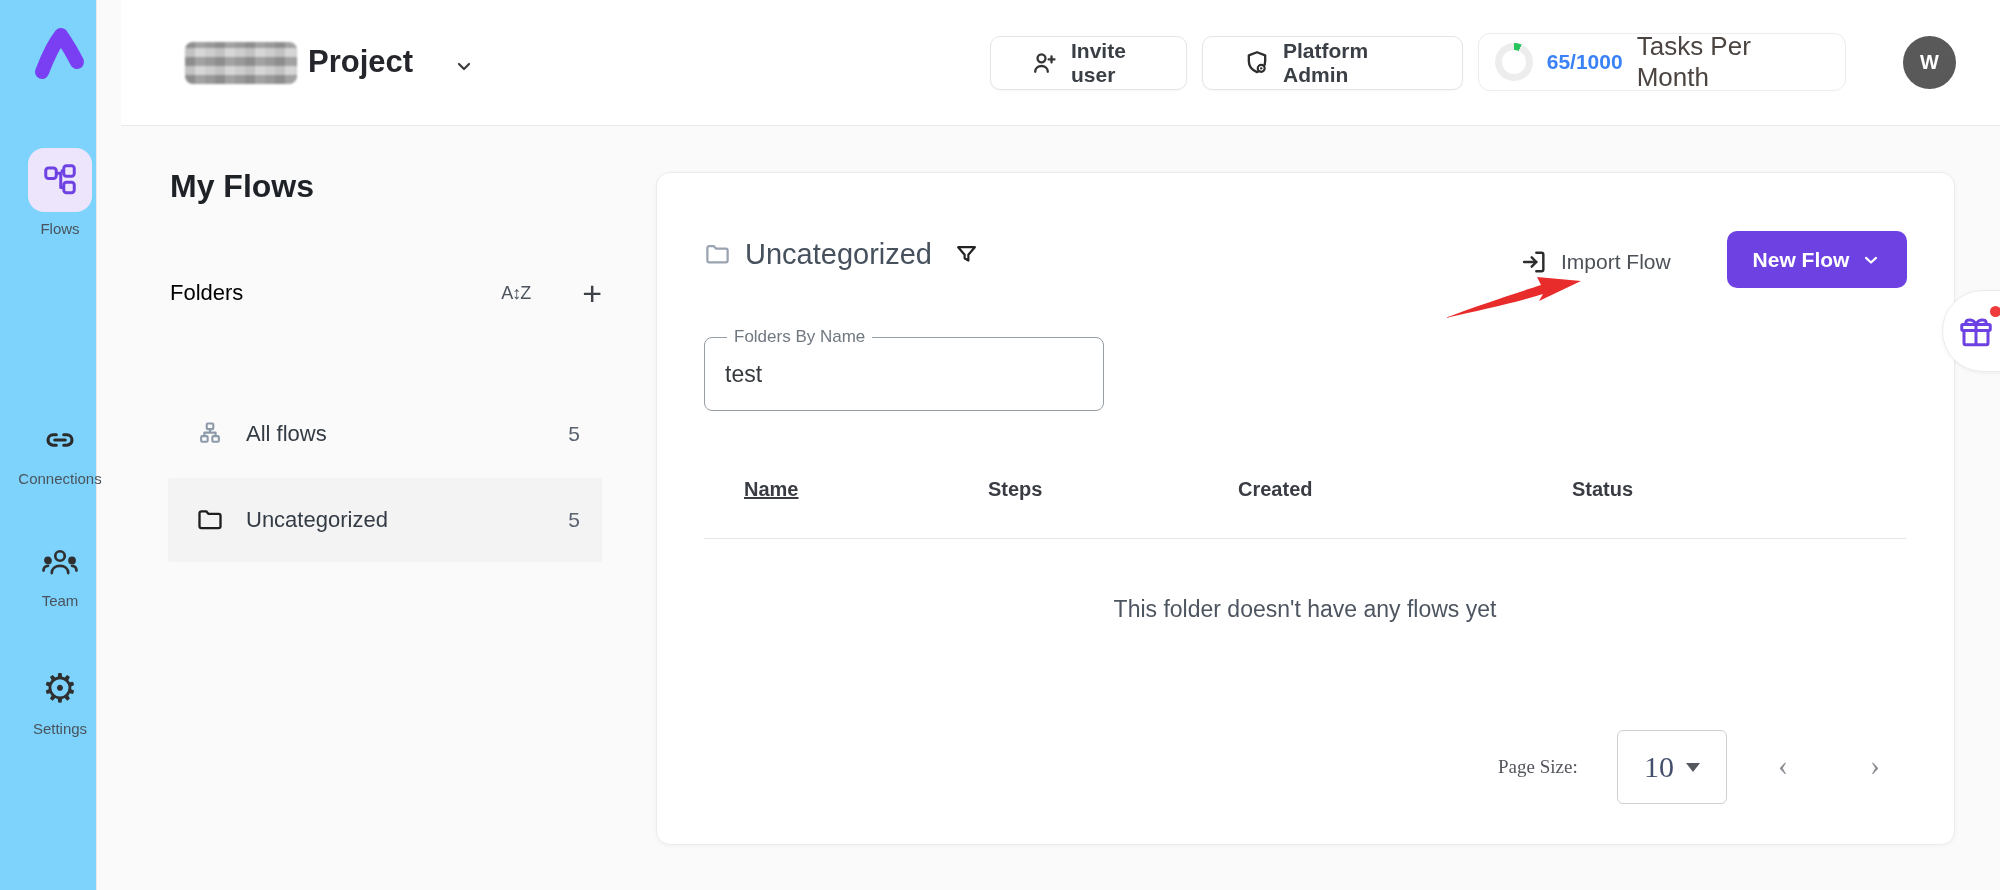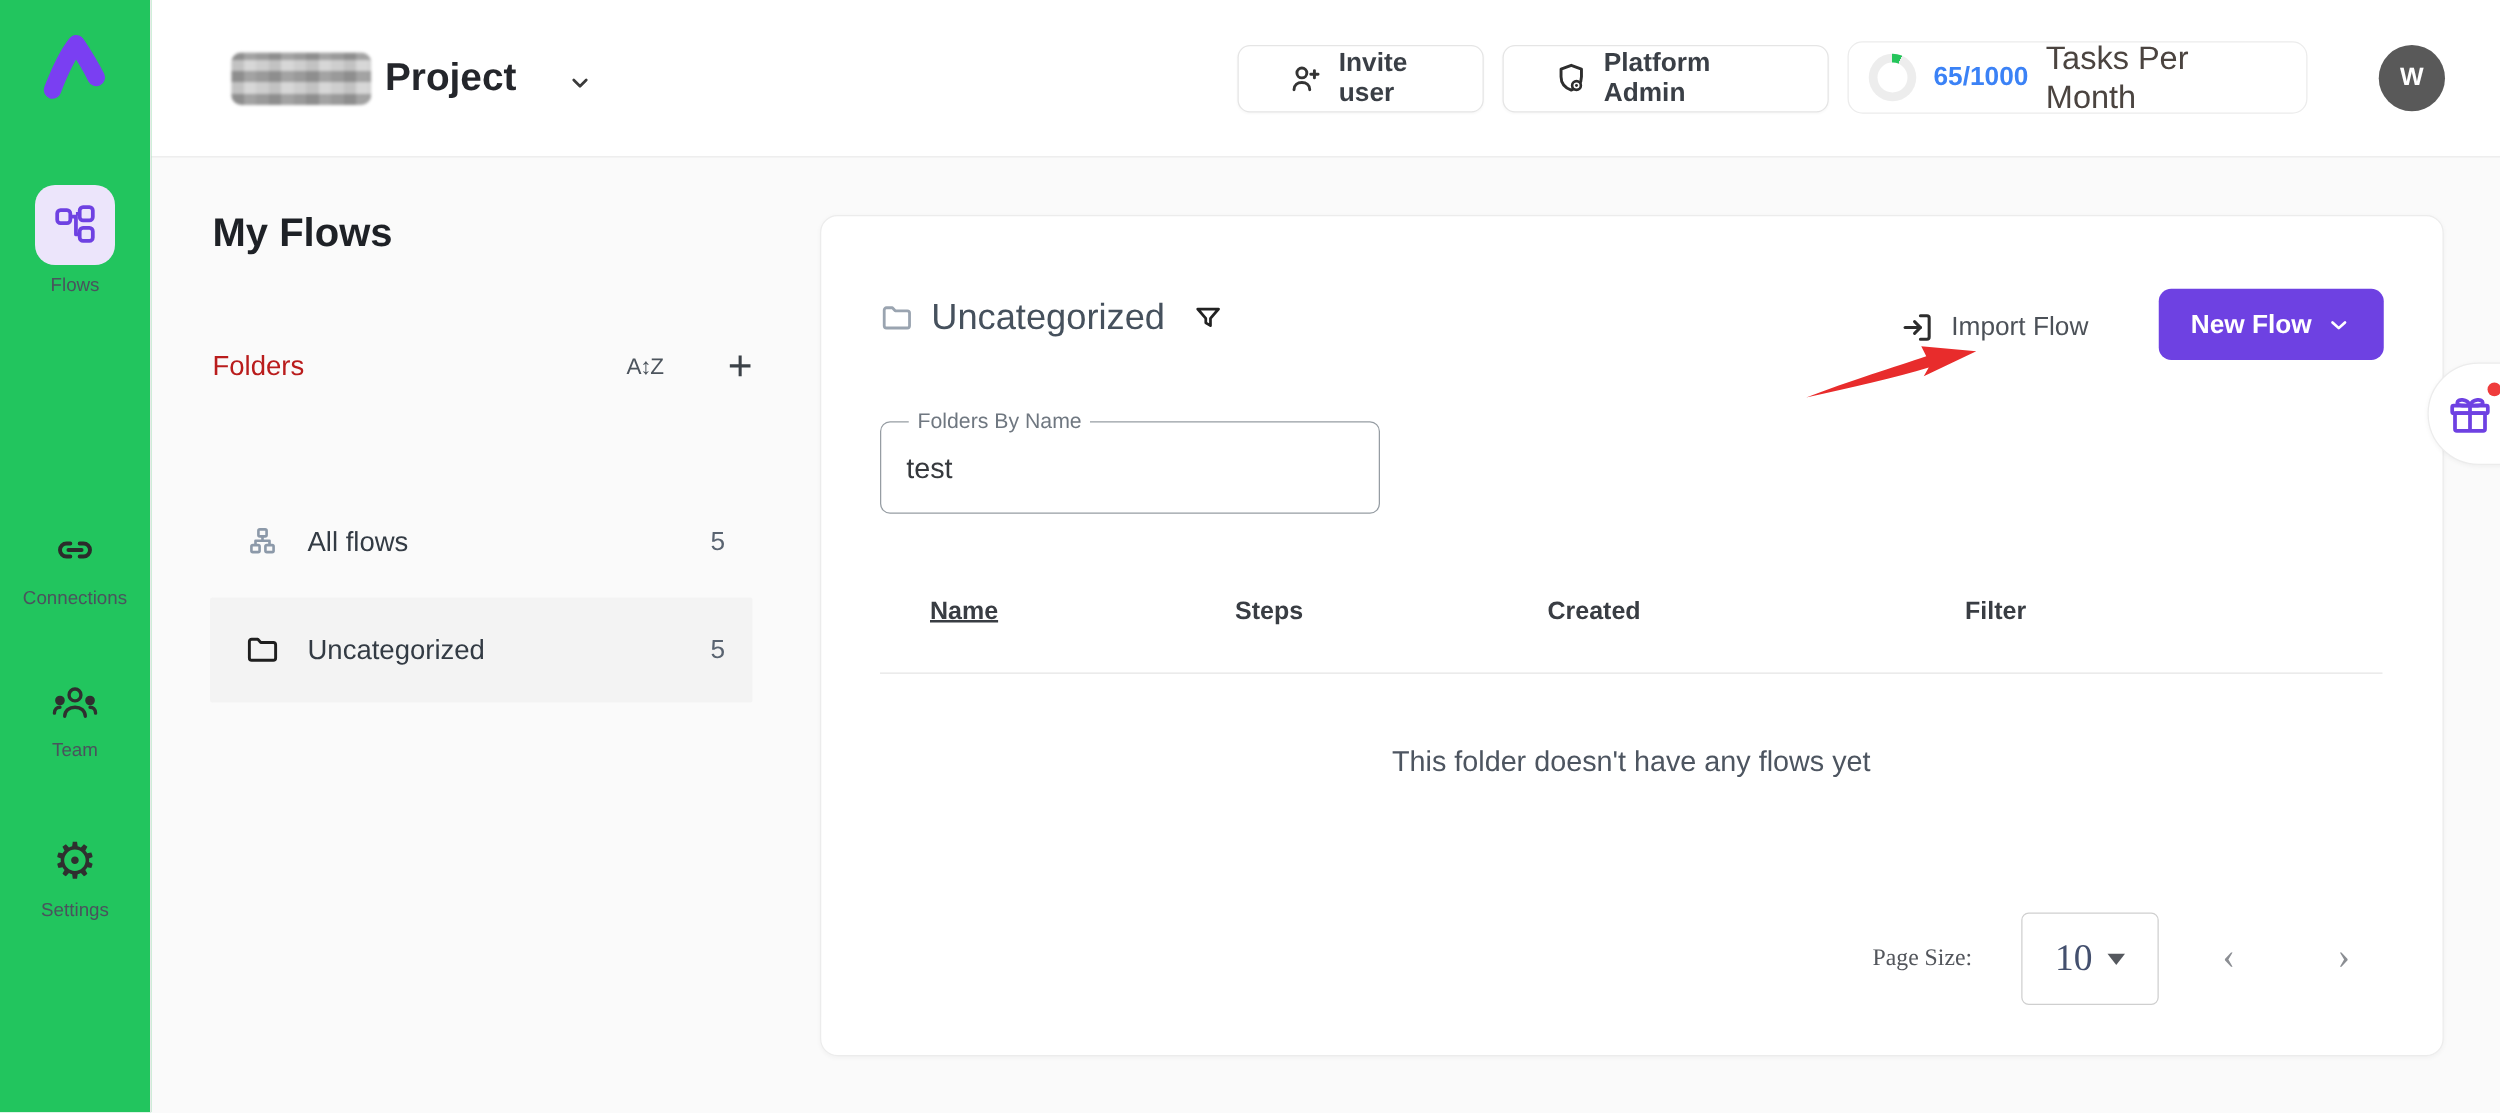--- a/index.html
+++ b/index.html
@@ -1,21 +1,21 @@
 <!DOCTYPE html>
 <html><head>
 <meta charset="utf-8">
 <style>
   * { margin:0; padding:0; box-sizing:border-box; }
   html,body { width:2000px; height:890px; }
   body { font-family:"Liberation Sans", sans-serif; background:#fafafa; color:#3b3b3b; }
   .app { position:relative; width:2000px; height:890px; overflow:hidden; background:#fafafa; }
 
   
-  .sidebar { position:absolute; left:0; top:0; width:121px; height:890px; background:#22c55e; border-right:1px solid #e9e9e9; z-index:5; }
+  .sidebar { position:absolute; left:0; top:0; width:97px; height:890px; background:#7dd3fc; border-right:1px solid #e9e9e9; z-index:5; }
   .logo { position:absolute; left:28px; top:22px; width:64px; height:60px; cursor:pointer; }
   .nav-item { position:absolute; left:0; width:120px; text-align:center; cursor:pointer; }
   .nav-icon-box { width:64px; height:64px; margin:0 auto; border-radius:16px; display:flex; align-items:center; justify-content:center; }
   .nav-icon-box.active { background:#ece5fb; }
   .nav-label { display:block; margin-top:8px; font-size:15px; color:#4a535d; }
   .red-dot { position:absolute; width:15px; height:15px; border-radius:50%; background:#ef3b3b; }
 
   
   .header { position:absolute; left:121px; top:0; width:1879px; height:126px; background:#ffffff; border-bottom:1px solid #e9e9e9; }
   .redacted { position:absolute; left:185px; top:42px; width:112px; height:42px; border-radius:8px;
@@ -34,21 +34,21 @@
   .ring { width:38px; height:38px; border-radius:50%; background:conic-gradient(#25c55b 0 6.5%, #ededed 6.5% 100%); position:relative; }
   .ring::after { content:""; position:absolute; inset:7px; background:#fff; border-radius:50%; }
   .tasks-count { font-size:21px; font-weight:700; color:#3b82f6; }
   .tasks-label { font-size:26px; color:#4b4440; }
   .avatar { position:absolute; left:1903px; top:36px; width:53px; height:53px; border-radius:50%; background:#595959; color:#fff;
           font-size:20px; font-weight:700; display:flex; align-items:center; justify-content:center; cursor:pointer; }
 
   
   .page-title { position:absolute; left:170px; top:168px; font-size:32px; font-weight:700; color:#1e2126; }
   .folders-head { position:absolute; left:170px; top:280px; width:432px; display:flex; align-items:center; }
-  .folders-label { font-size:22px; color:#b91c1c; }
+  .folders-label { font-size:22px; color:#000000; }
   .sort-btn { margin-left:auto; font-size:18px; color:#4c545d; letter-spacing:-1px; cursor:pointer; }
   .plus-btn { margin-left:52px; font-size:34px; font-weight:300; color:#3c4248; line-height:20px; cursor:pointer; }
   .folder-row { position:absolute; left:168px; width:434px; height:84px; display:flex; align-items:center; padding:0 22px 0 28px; cursor:pointer; border-radius:2px; }
   .folder-row.selected { background:#f3f3f3; }
   .folder-row .fname { margin-left:22px; font-size:22px; color:#333b44; }
   .folder-row .fcount { margin-left:auto; font-size:21px; color:#596370; }
 
   
   .card { position:absolute; left:656px; top:172px; width:1299px; height:673px; background:#fff; border:1px solid #ececec;
           border-radius:14px; box-shadow:0 1px 4px rgba(0,0,0,.04); }
@@ -268,21 +268,21 @@
 
   <div class="filter-field">
     <span class="filter-label">Folders By Name</span>
     <input class="filter-input" type="text" value="test" style="">
   </div>
 
   <div class="thead">
     <span class="th th-0">Name</span>
     <span class="th th-1">Steps</span>
     <span class="th th-2">Created</span>
-    <span class="th th-3">Filter</span>
+    <span class="th th-3">Status</span>
   </div>
   <div class="tdivider"></div>
 
   <div class="empty-msg">This folder doesn't have any flows yet</div>
 
   <div class="pagination">
     <span class="pgsize-label">Page Size:</span>
     <div class="pgsize-select">
       <span class="pgsize-value">10</span>
       <span class="caret-down"></span>

